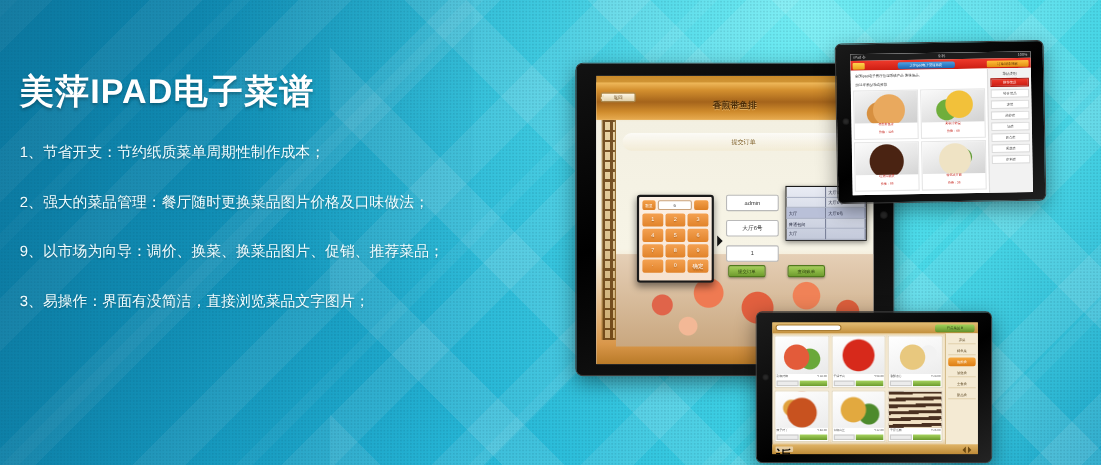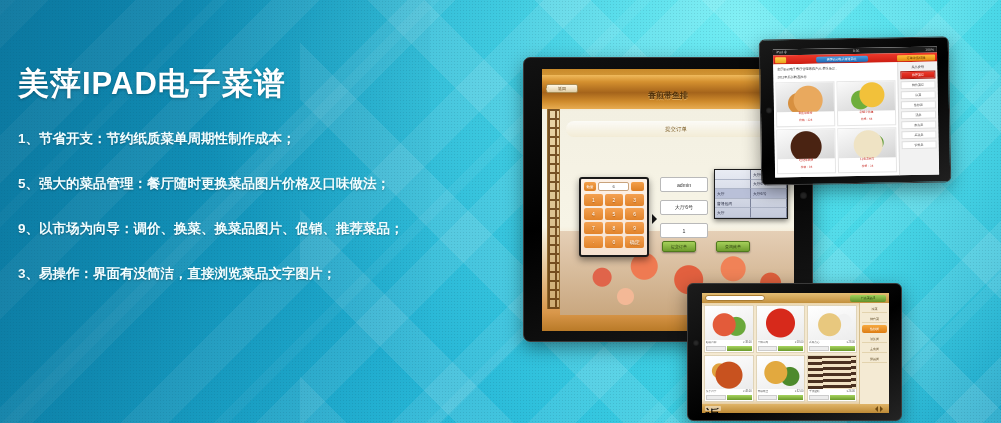--- a/index.html
+++ b/index.html
@@ -43,21 +43,21 @@
   }
 
   
   #copy{position:absolute;left:18px;top:66px;width:430px;color:#fff;}
   #headline{
     font-size:31px;font-weight:bold;letter-spacing:1px;line-height:1.18;
     text-shadow:0 1px 3px rgba(0,0,0,.30);margin:0 0 26px 0;white-space:nowrap;
   }
   .bullet{
     font-size:13.5px;color:#f2fdff;line-height:1.5;margin:0 0 25px 0;
-    text-shadow:0 1px 2px rgba(0,0,0,.28);white-space:nowrap;font-weight:bold;
+    text-shadow:0 1px 2px rgba(0,0,0,.28);white-space:nowrap;
   }
 
   
   .tablet{position:absolute;background:#090909;box-shadow:0 6px 18px rgba(0,0,0,.42);}
   .tablet .bezelbtn{
     position:absolute;border-radius:50%;background:#2a2a2a;
     box-shadow:inset 0 0 2px #000;
   }
   .screen{position:absolute;overflow:hidden;background:#fff;}
 
@@ -203,21 +203,21 @@
 
 <div id="banner">
   <div id="stripes"></div>
   <div id="stripes2"></div>
   <div id="dots"></div>
   <div id="leftshade"></div>
 
   <div id="copy">
     <h1 id="headline">美萍IPAD电子菜谱</h1>
     <p class="bullet">1、节省开支：节约纸质菜单周期性制作成本；</p>
-    <p class="bullet">5、强大的菜品管理：餐厅随时更换菜品图片价格及口味做法；</p>
+    <p class="bullet">2、强大的菜品管理：餐厅随时更换菜品图片价格及口味做法；</p>
     <p class="bullet">9、以市场为向导：调价、换菜、换菜品图片、促销、推荐菜品；</p>
     <p class="bullet">3、易操作：界面有没简洁，直接浏览菜品文字图片；</p>
   </div>
 
   <div class="tablet" id="tablet-main">
     <div class="bezelbtn"></div>
     <div class="screen">
       <div class="ipad-status">
         <span>iPad 令</span>
         <span>9:35</span>

